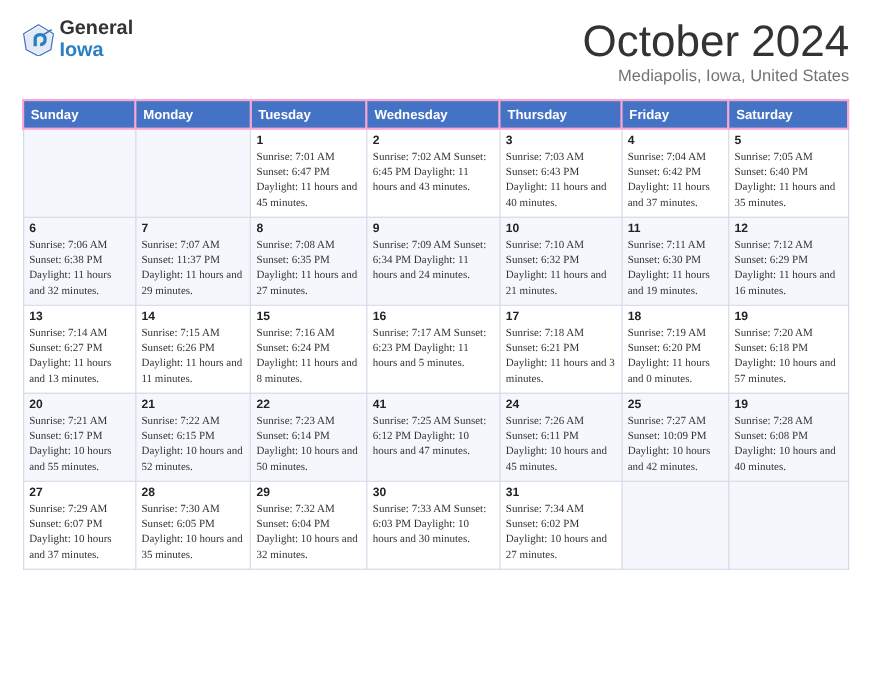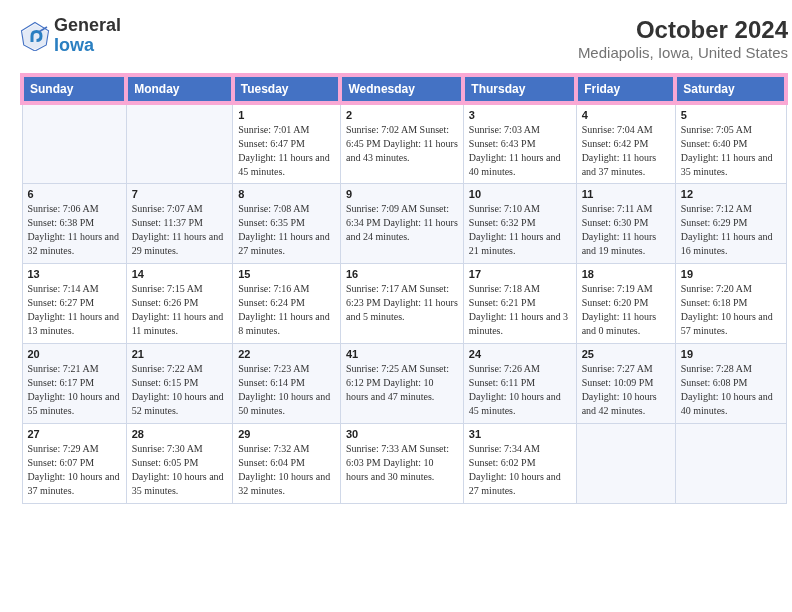--- a/index.html
+++ b/index.html
@@ -5,21 +5,21 @@
     * { box-sizing: border-box; margin: 0; padding: 0; }
     body {
       font-family: Arial, sans-serif;
       background: #fff;
       width: 792px;
       height: 612px;
       overflow: hidden;
     }
     .page {
       width: 792px;
-      padding: 16px 4px 10px 20px;
+      padding: 16px 20px 10px 20px;
     }
     .header {
       display: flex;
       justify-content: space-between;
       align-items: flex-start;
       margin-bottom: 12px;
     }
     .logo {
       display: flex;
       align-items: center;
@@ -33,42 +33,42 @@
     .logo-general { color: #333; }
     .logo-blue { color: #2a7fc1; }
     .logo-icon {
       width: 30px;
       height: 30px;
     }
     .title-block {
       text-align: right;
     }
     .title-block h1 {
-      font-size: 24px;
-      font-weight: bold;
+      font-size: 40px;
+      font-weight: normal;
       color: #333;
     }
     .title-block h2 {
       font-size: 15px;
       font-weight: normal;
       color: #737373;
     }
     table {
       width: 100%;
       border-collapse: collapse;
       font-size: 10.5px;
     }
     thead tr th {
       background-color: #4472c4;
       color: white;
       text-align: left;
       padding: 5px 6px;
       font-size: 12px;
       font-weight: bold;
-      border: 4px solid #f9a8d4;
+      border: 2px solid #f9a8d4;
     }
     tbody tr td {
       border: 1px solid #d0d8e8;
       vertical-align: top;
       padding: 4px 5px;
       height: 80px;
       color: #222;
       background: #fff;
     }
     tbody tr:nth-child(even) td {

